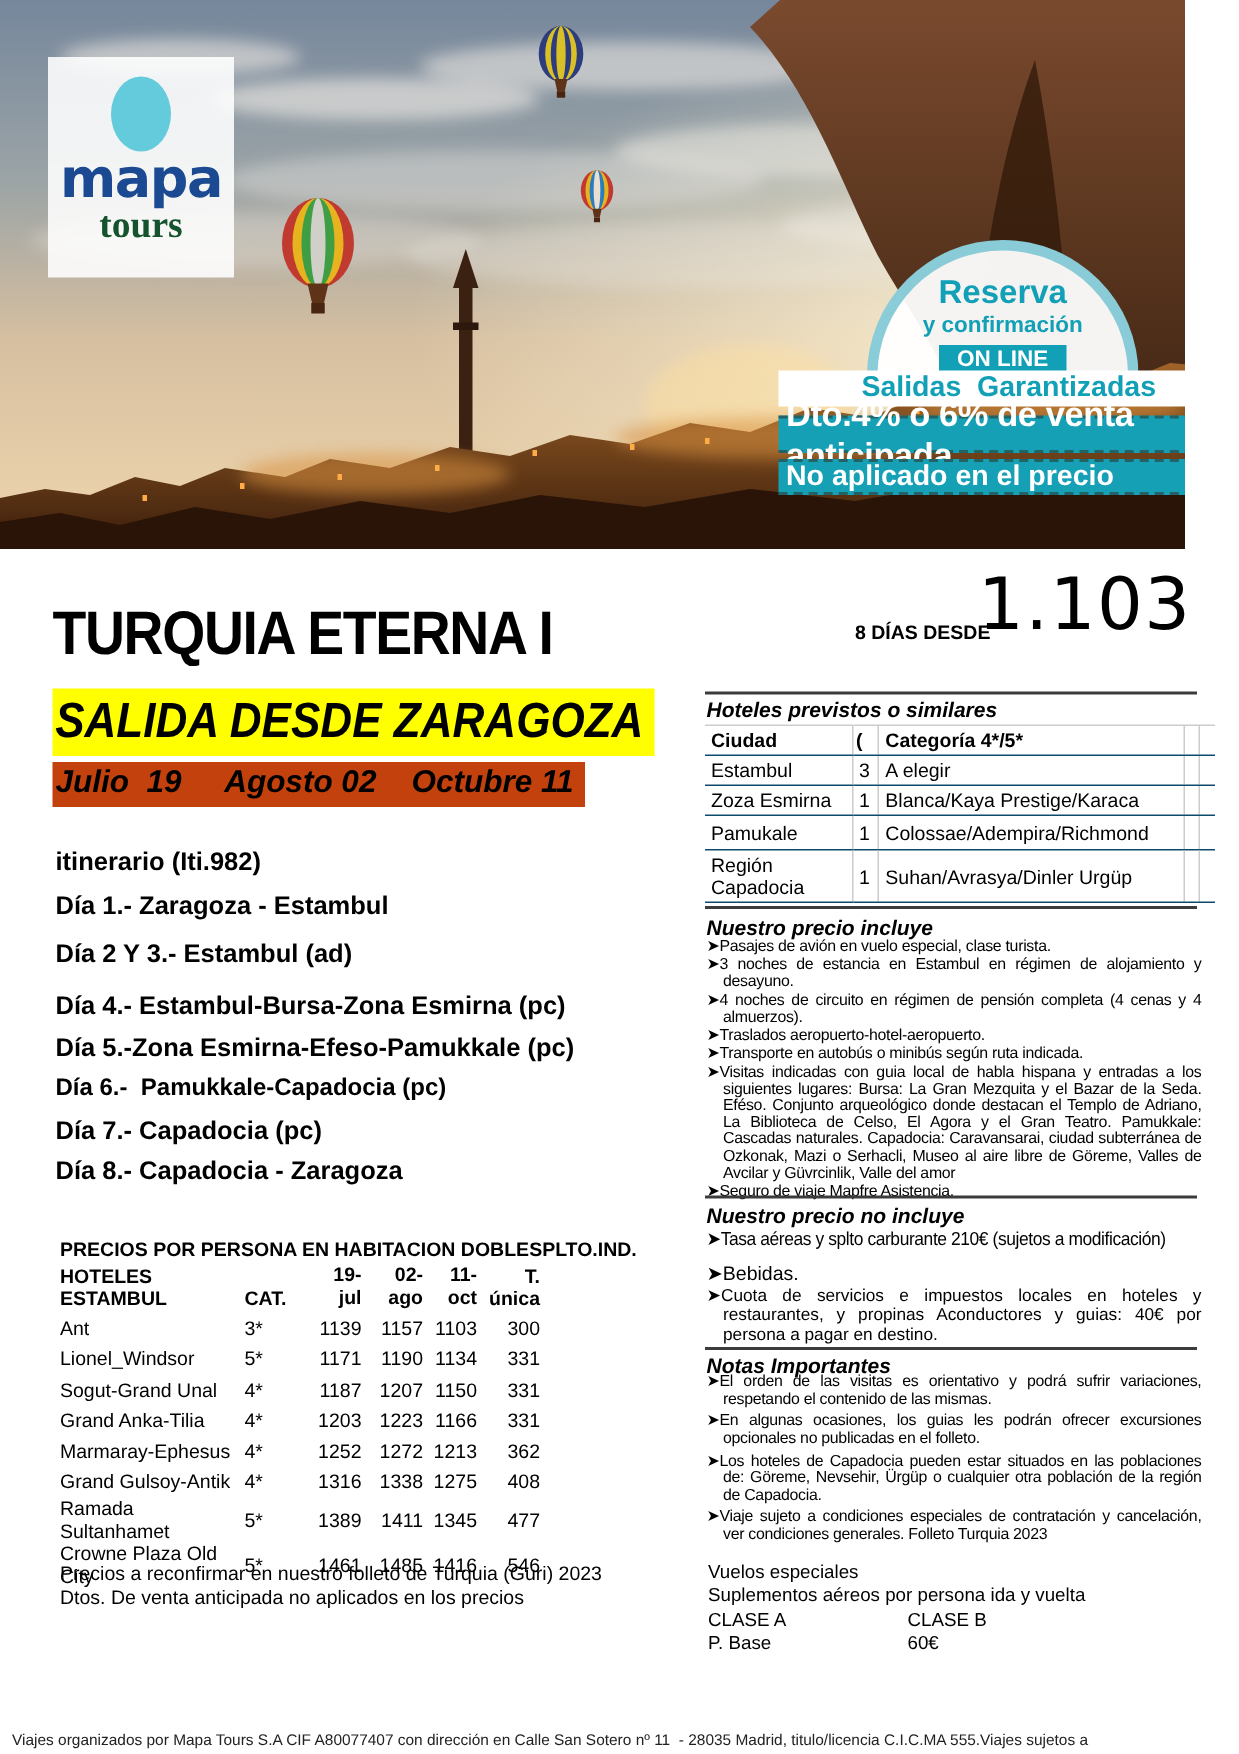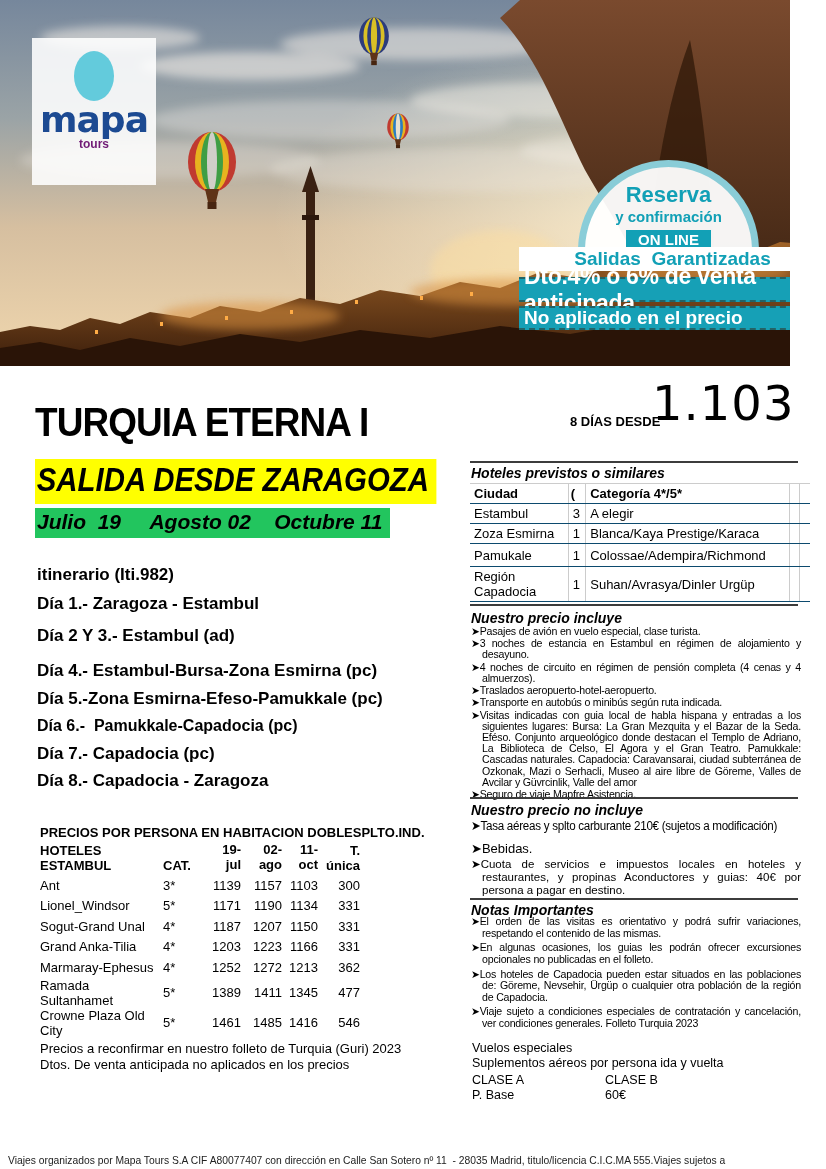--- a/index.html
+++ b/index.html
@@ -8,22 +8,22 @@
 
   
   .hero { position:absolute; left:0; top:0; width:790px; height:366px; overflow:hidden; }
   .hero svg { display:block; }
 
   .logo-box { position:absolute; left:32px; top:38px; width:124px; height:147px;
     background:rgba(255,255,255,0.88); display:flex; flex-direction:column; align-items:center; }
   .logo-ellipse { width:40px; height:50px; border-radius:50%; background:#63cbdc; margin-top:13px; }
   .logo-word { font-family:"DejaVu Sans", sans-serif; font-weight:bold; font-size:36px;
     color:#1c4a92; letter-spacing:-1px; line-height:1.05; }
-  .logo-sub { font-family:Liberation Sans, sans-serif; font-weight:bold; font-size:12px;
-    color:#701a75; margin-top:-2px; }
+  .logo-sub { font-family:Liberation Serif, serif; font-weight:bold; font-size:25px;
+    color:#14532d; margin-top:-2px; }
 
   .badge-wrap { position:absolute; left:578px; top:160px; width:181px; height:88px; overflow:hidden; }
   .badge-circle { width:181px; height:181px; border-radius:50%; background:rgba(255,255,255,0.95);
     border:7px solid rgba(125,200,212,0.9); text-align:center; }
   .badge-l1 { margin-top:15px; font-size:22px; font-weight:bold; color:#12a0b6; }
   .badge-l2 { font-size:15px; font-weight:bold; color:#12a0b6; }
   .badge-online { margin:5px auto 0; width:max-content; background:#12a0b6; color:#fff;
     font-size:15px; font-weight:bold; padding:1px 12px 2px; }
 
   .bar { position:absolute; left:519px; width:307px; display:flex; align-items:center; }
@@ -34,21 +34,21 @@
   .bar-t1 { top:277px; height:25px; font-size:23px; letter-spacing:-0.3px; }
   .bar-t2 { top:306px; height:24px; font-size:19px; }
 
   
   .title { position:absolute; left:35px; top:399px; font-size:41px; font-weight:bold;
     letter-spacing:-1px; transform:scaleX(0.9); transform-origin:left; white-space:nowrap; }
   .subtitle { position:absolute; left:35px; top:459px; font-size:33px; font-weight:bold;
     font-style:italic; background:#ffff00; padding:2px 8px 5px 2px; transform:scaleX(0.89);
     transform-origin:left; white-space:nowrap; }
   .dates { position:absolute; left:35px; top:508px; font-size:21px; font-weight:bold;
-    font-style:italic; background:#22c55e; padding:2px 8px 4px 2px; white-space:pre; }
+    font-style:italic; background:#c2410c; padding:2px 8px 4px 2px; white-space:pre; }
 
   .it-line { position:absolute; left:37px; font-size:17px; font-weight:bold; white-space:pre; }
 
   
   .pt { position:absolute; left:40px; top:825px; width:320px; font-size:13px; }
   .pt-title { display:flex; justify-content:space-between; font-weight:bold; white-space:nowrap; }
   .pt table { border-collapse:collapse; width:320px; margin-top:3px; }
   .pt td { padding:0; font-size:13px; height:20px; vertical-align:bottom;margin-top:32px; }
   .pt .hd td { font-weight:bold; vertical-align:bottom; padding-bottom:2px; }
   .pt .num { text-align:right; }
@@ -287,20 +287,28 @@
           </tr>
       <tr class="data">
             <td>Marmaray-Ephesus</td>
             <td>4*</td>
             <td class="num">1252</td>
             <td class="num">1272</td>
             <td class="num">1213</td>
             <td class="num">362</td>
           </tr>
       <tr class="data">
+            <td>Grand Gulsoy-Antik</td>
+            <td>4*</td>
+            <td class="num">1316</td>
+            <td class="num">1338</td>
+            <td class="num">1275</td>
+            <td class="num">408</td>
+          </tr>
+      <tr class="data">
             <td>Ramada Sultanhamet</td>
             <td>5*</td>
             <td class="num">1389</td>
             <td class="num">1411</td>
             <td class="num">1345</td>
             <td class="num">477</td>
           </tr>
       <tr class="data">
             <td>Crowne Plaza Old City</td>
             <td>5*</td>

